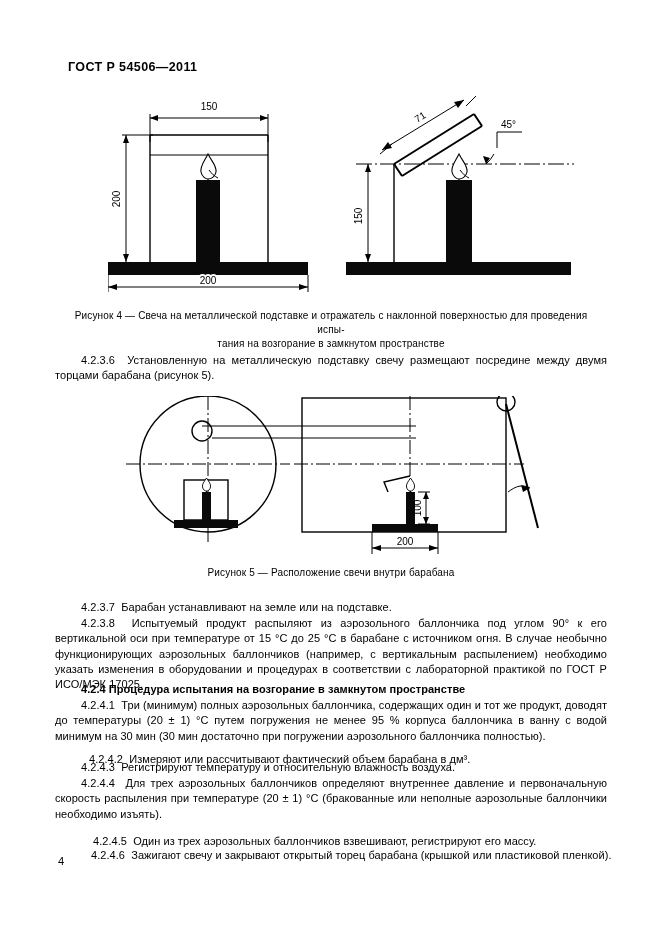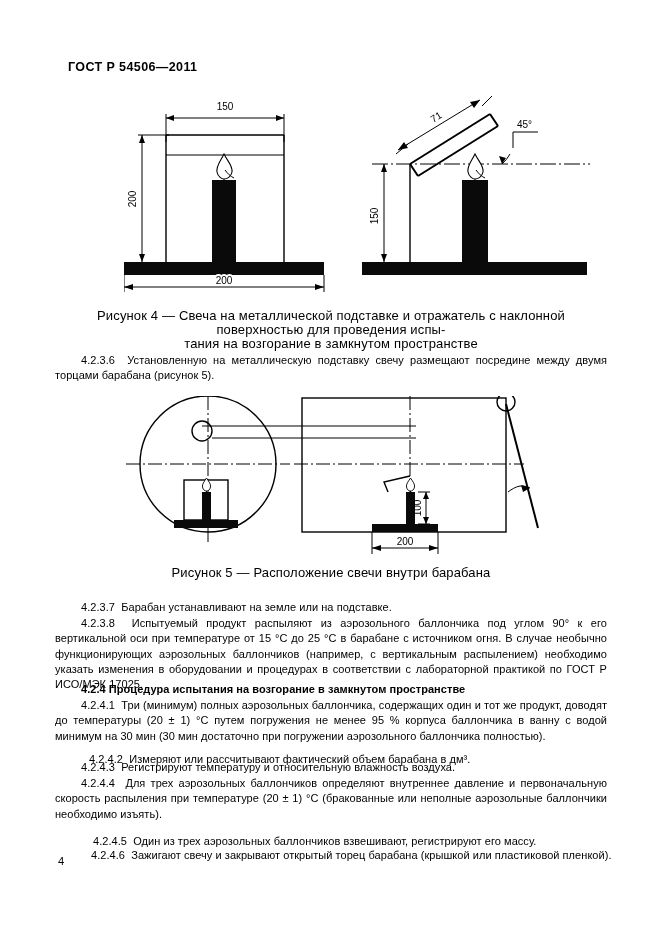--- a/index.html
+++ b/index.html
@@ -30,33 +30,33 @@
     left: 68px;
     top: 60px;
     font-size: 12.5px;
     font-weight: bold;
     letter-spacing: 0.4px;
   }
 
   
   .fig4 {
     position: absolute;
-    left: 124px;
+    left: 108px;
     top: 92px;
     width: 470px;
     height: 200px;
   }
   .fig4-left { position: absolute; left: 0; top: 0; }
   .fig4-right { position: absolute; left: 238px; top: 0; }
 
   
   .caption {
     position: absolute;
     text-align: center;
-    font-size: 13px;
+    font-size: 10px;
     line-height: 14px;
     letter-spacing: 0.15px;
   }
   .cap4 { left: 66px; top: 309px; width: 530px; }
   .cap5 { left: 66px; top: 566px; width: 530px; }
 
   
   .para {
     position: absolute;
     left: 55px;

